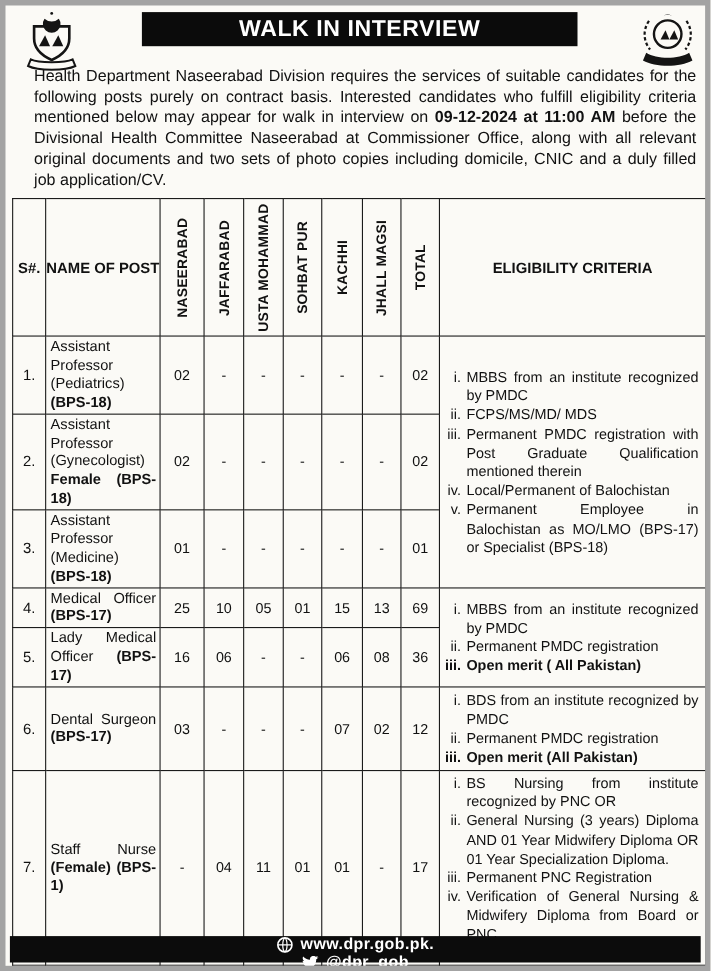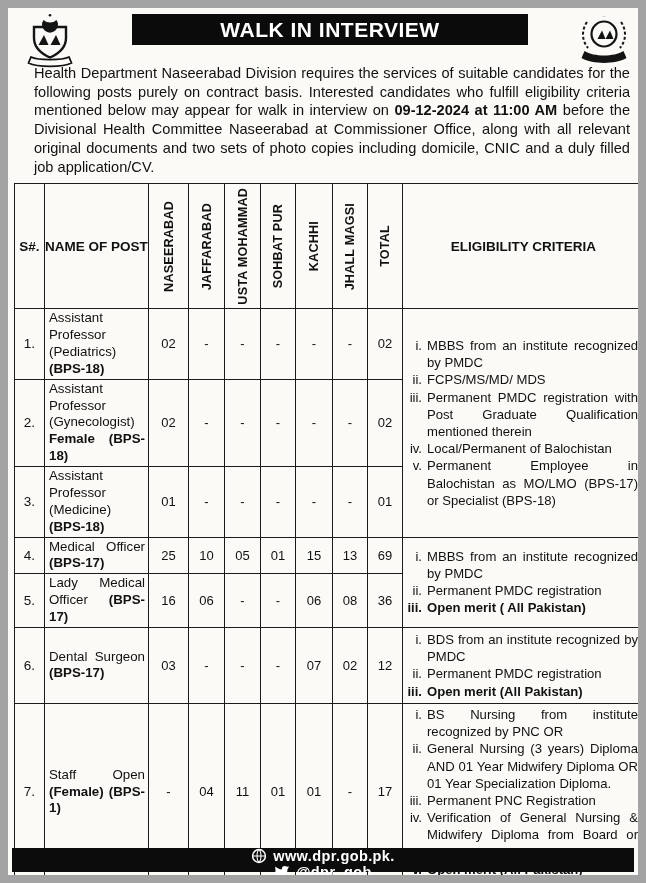--- a/index.html
+++ b/index.html
@@ -1,18 +1,18 @@
 <!DOCTYPE html>
 <html><head>
 <meta charset="utf-8">
 <style>
   html,body{margin:0;padding:0;background:#e8e6e2;}
   .page{
     width:646px;height:883px;box-sizing:border-box;position:relative;
-    border:8px solid #a3a3a3;background:#fbfaf6;color:#111;
+    border:5px solid #a3a3a3;background:#fbfaf6;color:#111;
     font-family:"Liberation Sans",sans-serif;padding:4px 6px;overflow:hidden;
   }
   
   .hdr{position:relative;height:40px;}
   .title-bar{
     position:absolute;left:118px;top:2px;width:396px;height:31px;background:#0b0b0b;
     color:#fff;display:flex;align-items:center;justify-content:center;
     font-weight:bold;font-size:21px;letter-spacing:.5px;
   }
   .logo{position:absolute;top:0;z-index:2;}
@@ -253,21 +253,21 @@
               <span class="t">Permanent PMDC registration</span>
             </div>
             <div class="ci b">
               <span class="n">iii.</span>
               <span class="t">Open merit (All Pakistan)</span>
             </div>
           </td>
         </tr>
         <tr>
           <td class="sr">7.</td>
-          <td class="name"><span>Staff Open </span><span class="b">(Female) (BPS-1)</span></td>
+          <td class="name"><span>Staff Nurse </span><span class="b">(Female) (BPS-1)</span></td>
           <td class="cnt">-</td>
           <td class="cnt">04</td>
           <td class="cnt">11</td>
           <td class="cnt">01</td>
           <td class="cnt">01</td>
           <td class="cnt">-</td>
           <td class="cnt">17</td>
           <td class="crit" rowspan="1">
             <div class="ci">
               <span class="n">i.</span>

